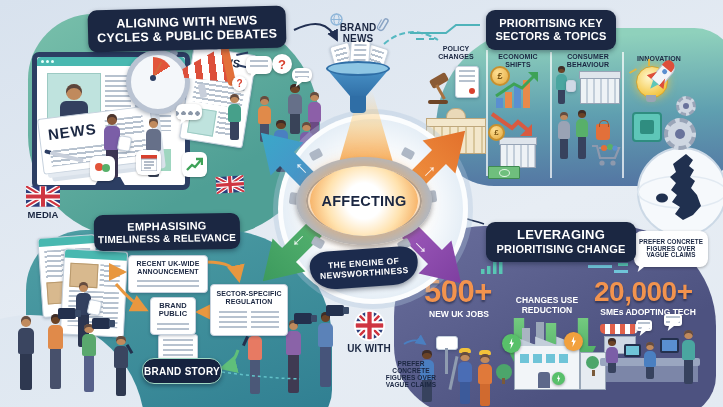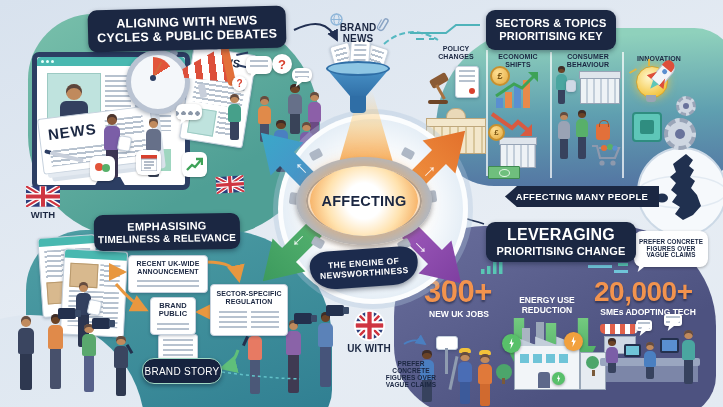--- a/index.html
+++ b/index.html
@@ -263,21 +263,21 @@
     <svg width="34" height="21" viewBox="0 0 60 36">
         <rect width="60" height="36" fill="#2d3f7c"></rect>
         <path d="M0,0L60,36M60,0L0,36" stroke="#fff" stroke-width="9"></path>
         <path d="M0,0L60,36M60,0L0,36" stroke="#cf3541" stroke-width="4"></path>
         <rect x="24" width="12" height="36" fill="#fff"></rect>
         <rect y="12" width="60" height="12" fill="#fff"></rect>
         <rect x="26.5" width="7" height="36" fill="#cf3541"></rect>
         <rect y="14.5" width="60" height="7" fill="#cf3541"></rect>
       </svg>
   </div>
-  <div class="abs txt" style="left:22px;top:210px;width:42px;font-size:9.5px;z-index:50">WITH</div>
+  <div class="abs txt" style="left:22px;top:210px;width:42px;font-size:9.5px;z-index:50">MEDIA</div>
 
   <div class="abs" style="left:44px;top:154px;width:40px;height:4px;background:linear-gradient(90deg,#2c3e63 15%,#c8cfdb 15%);border-radius:2px;transform:rotate(14deg);z-index:12"></div>
 
   <div class="abs" style="left:486px;top:50px;width:1.5px;height:126px;background:rgba(255,255,255,.7);z-index:11"></div>
   <div class="abs" style="left:550px;top:52px;width:1.5px;height:126px;background:rgba(255,255,255,.7);z-index:11"></div>
   <div class="abs" style="left:622px;top:52px;width:1.5px;height:126px;background:rgba(255,255,255,.7);z-index:11"></div>
 
   <div class="abs txt" style="left:426px;top:45px;width:60px;font-size:7px;z-index:12">
     <span>POLICY</span><br><span>CHANGES</span></div>
   <div class="abs txt" style="left:492px;top:53px;width:52px;font-size:7px;z-index:12">
@@ -376,25 +376,20 @@
     <i class="abs" style="left:-1px;top:16px;width:6px;height:10px;background:#dd4f3b;clip-path:polygon(100% 0,100% 100%,0 100%);display:block"></i>
     <i class="abs" style="left:15px;top:16px;width:6px;height:10px;background:#dd4f3b;clip-path:polygon(0 0,100% 100%,0 100%);display:block"></i>
     <i class="abs" style="left:7px;top:25px;width:7px;height:9px;background:#5ec6b8;clip-path:polygon(0 0,100% 0,50% 100%);display:block"></i>
   </div>
   <div class="gear" style="left:664px;top:118px;width:24px;height:24px"></div>
   <div class="gear" style="left:676px;top:96px;width:14px;height:14px;border-width:3px"></div>
   <div class="abs" style="left:632px;top:112px;width:26px;height:26px;background:#5ec6b8;border:2px solid #2f8d80;border-radius:4px;z-index:12">
     <i class="abs" style="inset:6px;background:#2f8d80;border-radius:2px;display:block"></i>
   </div>
 
-  <div class="abs" style="left:505px;top:186px;width:154px;height:21px;background:#1b2742;z-index:50;
-              clip-path:polygon(12px 0,100% 0,100% 100%,12px 100%,0 50%);display:flex;align-items:center;justify-content:center;
-              box-shadow:0 2px 4px rgba(10,20,40,.4)">
-    <span class="w" style="font-weight:800;font-size:9.5px;letter-spacing:.3px">AFFECTING MANY PEOPLE</span>
-  </div>
 
   <div class="doc" style="left:40px;top:236px;width:56px;height:78px;transform:rotate(-4deg);z-index:10">
     <span class="abs" style="left:0;top:0;right:0;height:8px;background:#49b8b0;border-radius:3px 3px 0 0"></span>
     <span class="dl" style="left:5px;top:12px;width:46px;height:28px"></span>
     <span class="abs" style="left:5px;top:44px;width:22px;height:20px;background:#d8b98e;border:1px solid #b99a6e"></span>
     <span class="dl" style="left:31px;top:44px;width:20px;height:28px"></span>
   </div>
   <div class="doc" style="left:62px;top:250px;width:62px;height:84px;transform:rotate(3deg);z-index:11">
     <span class="abs" style="left:0;top:0;right:0;height:8px;background:#49b8b0;border-radius:3px 3px 0 0"></span>
     <span class="abs" style="left:6px;top:13px;width:26px;height:22px;background:#d8b98e;border:1px solid #b99a6e"></span>
@@ -420,21 +415,21 @@
     </div>
     <span class="dl" style="left:8px;top:26px;width:28px;height:18px"></span>
     <span class="dl" style="left:40px;top:26px;width:28px;height:18px"></span>
   </div>
   <div class="doc" style="left:158px;top:334px;width:38px;height:26px;z-index:19">
     <span class="dl" style="left:4px;top:4px;width:30px;height:18px"></span>
   </div>
 
   <div class="abs" style="left:142px;top:358px;width:78px;height:24px;background:#16233f;border:1.5px solid #9fd9c4;border-radius:12px;
               display:flex;align-items:center;justify-content:center;z-index:22;box-shadow:0 2px 4px rgba(10,20,40,.4)">
-    <span class="w" style="font-weight:400;font-size:10px;letter-spacing:.3px">BRAND STORY</span>
+    <span class="w" style="font-weight:700;font-size:10px;letter-spacing:.3px">BRAND STORY</span>
   </div>
 
   <div class="person" style="left:76px;top:282px;--w:15px;--th:22px;--lh:32px;--t:#33405f;--p:#2b3550">
       <i class="head"></i>
       <i class="torso"></i>
       <i class="legs"></i>
     </div>
   <div class="doc" style="left:88px;top:300px;width:11px;height:13px;transform:rotate(12deg);z-index:13"></div>
   <div class="person" style="left:18px;top:316px;--w:16px;--th:26px;--lh:36px;--t:#3a4560;--p:#2e3850">
       <i class="head"></i>
@@ -490,25 +485,25 @@
   <div class="abs" style="left:588px;top:258px;z-index:14">
     <svg width="40" height="16" viewBox="0 0 40 16">
         <rect x="0" y="0" width="9" height="4" fill="#e88a4a"></rect>
         <rect x="11" y="0" width="18" height="4" fill="#59c6b4"></rect>
         <rect x="0" y="7" width="24" height="3" fill="#6fc4d8"></rect>
         <rect x="30" y="5" width="10" height="3" fill="#59c6b4"></rect>
         <rect x="26" y="12" width="14" height="3" fill="#6fc4d8"></rect>
       </svg>
   </div>
 
-  <div class="stat-val" style="left:424px;top:274px;font-size:31px;color:#f2934e">300+</div>
+  <div class="stat-val" style="left:424px;top:274px;font-size:31px;color:#f2934e">500+</div>
   <div class="stat-lab" style="left:422px;top:310px;width:74px">NEW UK JOBS</div>
 
   <div class="stat-lab" style="left:512px;top:296px;width:70px">
-    <span>ENERGY USE</span><br><span>REDUCTION</span>
+    <span>CHANGES USE</span><br><span>REDUCTION</span>
   </div>
 
   <div class="stat-val" style="left:594px;top:276px;font-size:28px;color:#f2934e">20,000+</div>
   <div class="stat-lab" style="left:596px;top:308px;width:104px">SMEs ADOPTING TECH</div>
 
   <div class="bubble" style="left:634px;top:231px;width:74px;height:36px;border-radius:8px;z-index:50;display:flex;flex-direction:column;justify-content:center">
     <span class="txt" style="font-size:6.3px"><span>PREFER CONCRETE</span><br>
       <span>FIGURES OVER</span><br><span>VAGUE CLAIMS</span></span>
   </div>
 
@@ -667,29 +662,29 @@
     <svg width="10" height="16" viewBox="0 0 10 16">
         <path d="M3,14 V4 a2,2 0 0 1 4,0 V12 a3.4,3.4 0 0 1 -6.8,0 V5" fill="none" stroke="#8aa4c4" stroke-width="1.5"></path>
       </svg>
   </div>
 
   <div class="banner" style="left:88px;top:8px;width:198px;height:42px;transform:rotate(-1.5deg)">
     <span style="font-size:12.5px">ALIGNING WITH NEWS</span>
     <span style="font-size:12.5px">CYCLES &amp; PUBLIC DEBATES</span>
   </div>
   <div class="banner" style="left:486px;top:10px;width:130px;height:40px">
+    <span style="font-size:11px">PRIORITISING KEY</span>
     <span style="font-size:11px">SECTORS &amp; TOPICS</span>
-    <span style="font-size:11px">PRIORITISING KEY</span>
   </div>
   <div class="banner" style="left:94px;top:214px;width:146px;height:36px;transform:rotate(-1deg)">
     <span style="font-size:11px">EMPHASISING</span>
     <span style="font-size:10px">TIMELINESS &amp; RELEVANCE</span>
   </div>
   <div class="banner" style="left:486px;top:222px;width:150px;height:40px">
-    <span style="font-size:16px">LEVERAGING</span>
+    <span style="font-size:13px">LEVERAGING</span>
     <span style="font-size:11px">PRIORITISING CHANGE</span>
   </div>
 
   <div class="abs flag-circ" style="left:354px;top:310px;z-index:50">
     <svg width="31" height="31" viewBox="0 0 36 36">
       <defs>
           <clipPath id="fc">
             <circle cx="18" cy="18" r="17"></circle>
           </clipPath>
         </defs>

